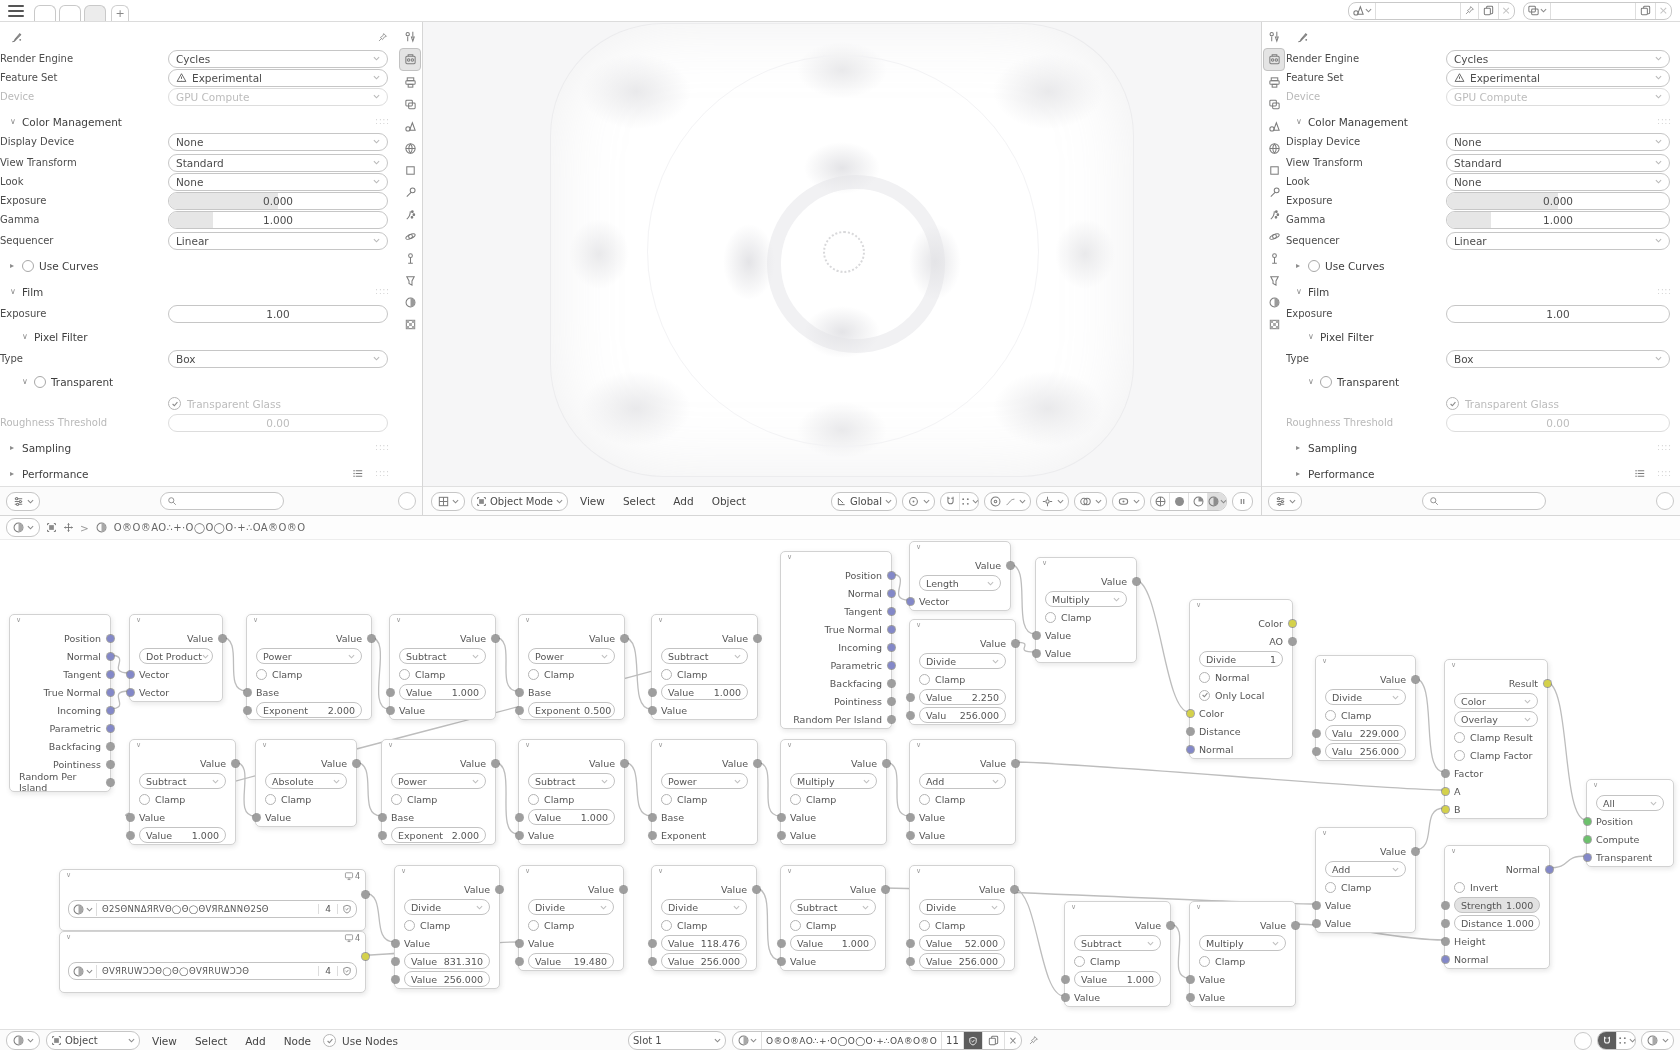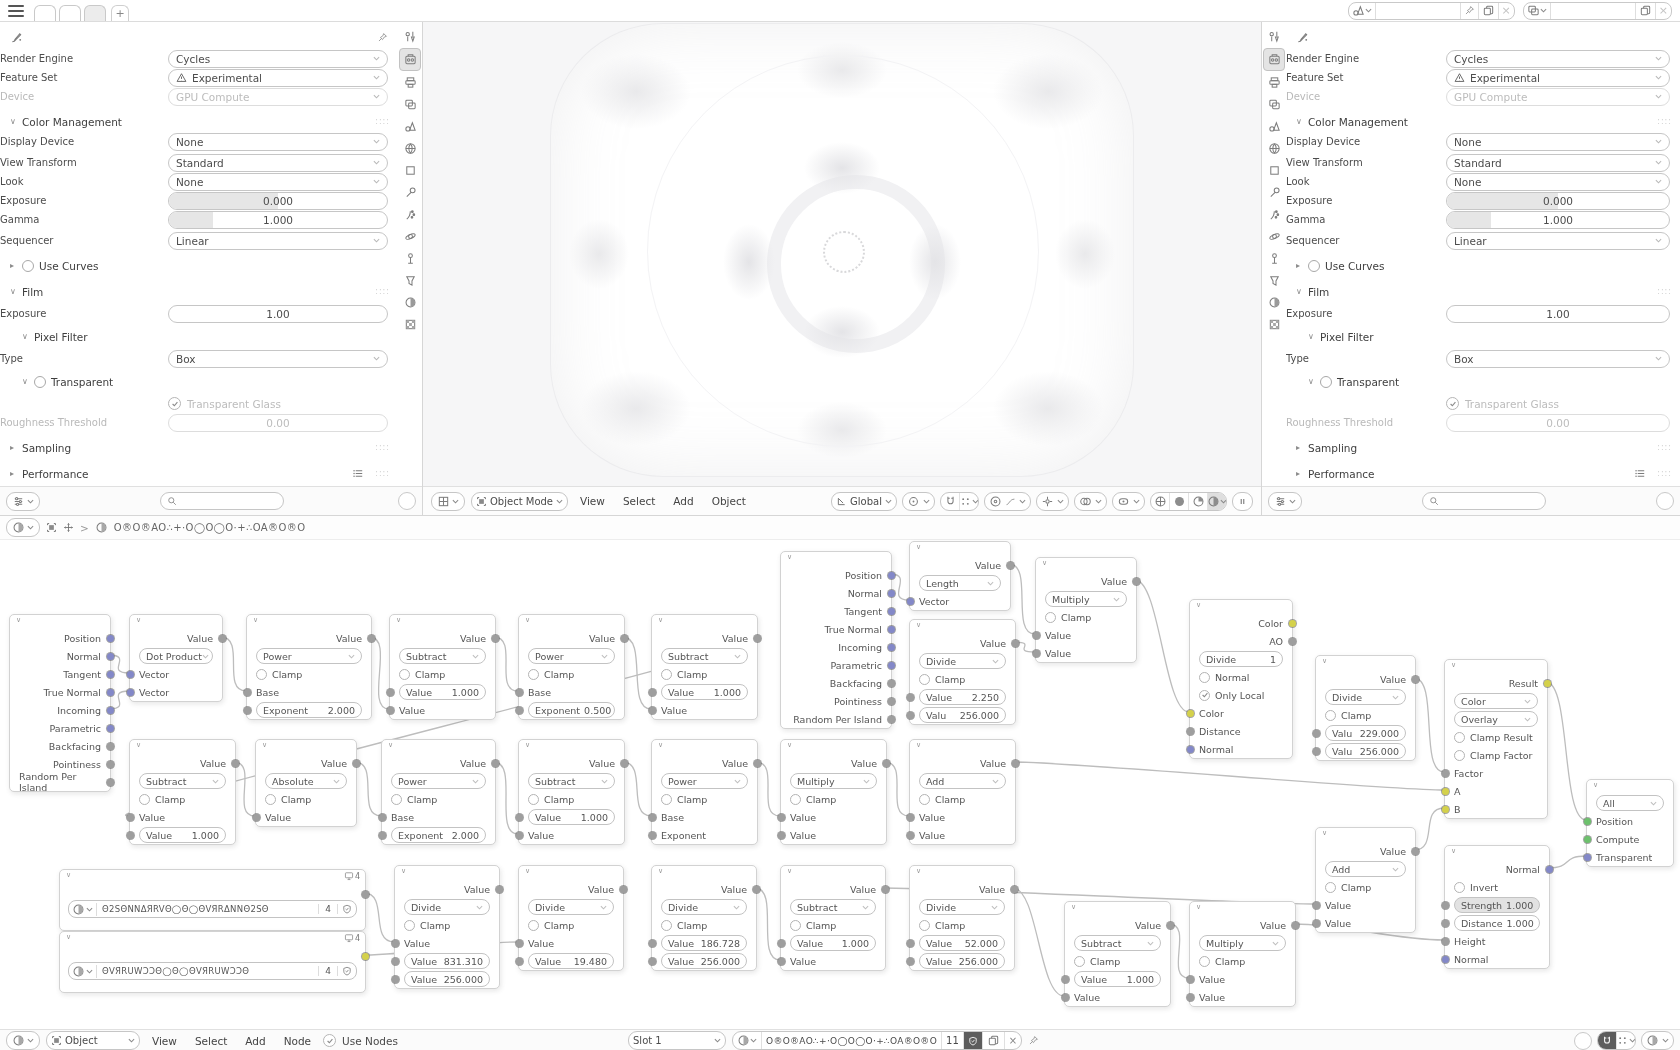--- a/index.html
+++ b/index.html
@@ -2017,21 +2017,21 @@
           </span>
         </div>
         <div class="nrow">
           <span class="nchk"></span>
           <span>Clamp</span>
         </div>
         <div class="nrow">
           <span class="ndot i" style="background:#9e9e9e"></span>
           <span class="npill">
             <span>Value</span>
-            <span class="v">186.728</span>
+            <span class="v">118.476</span>
           </span>
         </div>
         <div class="nrow">
           <span class="ndot i" style="background:#9e9e9e"></span>
           <span class="npill">
             <span>Value</span>
             <span class="v">256.000</span>
           </span>
         </div>
       </div>

